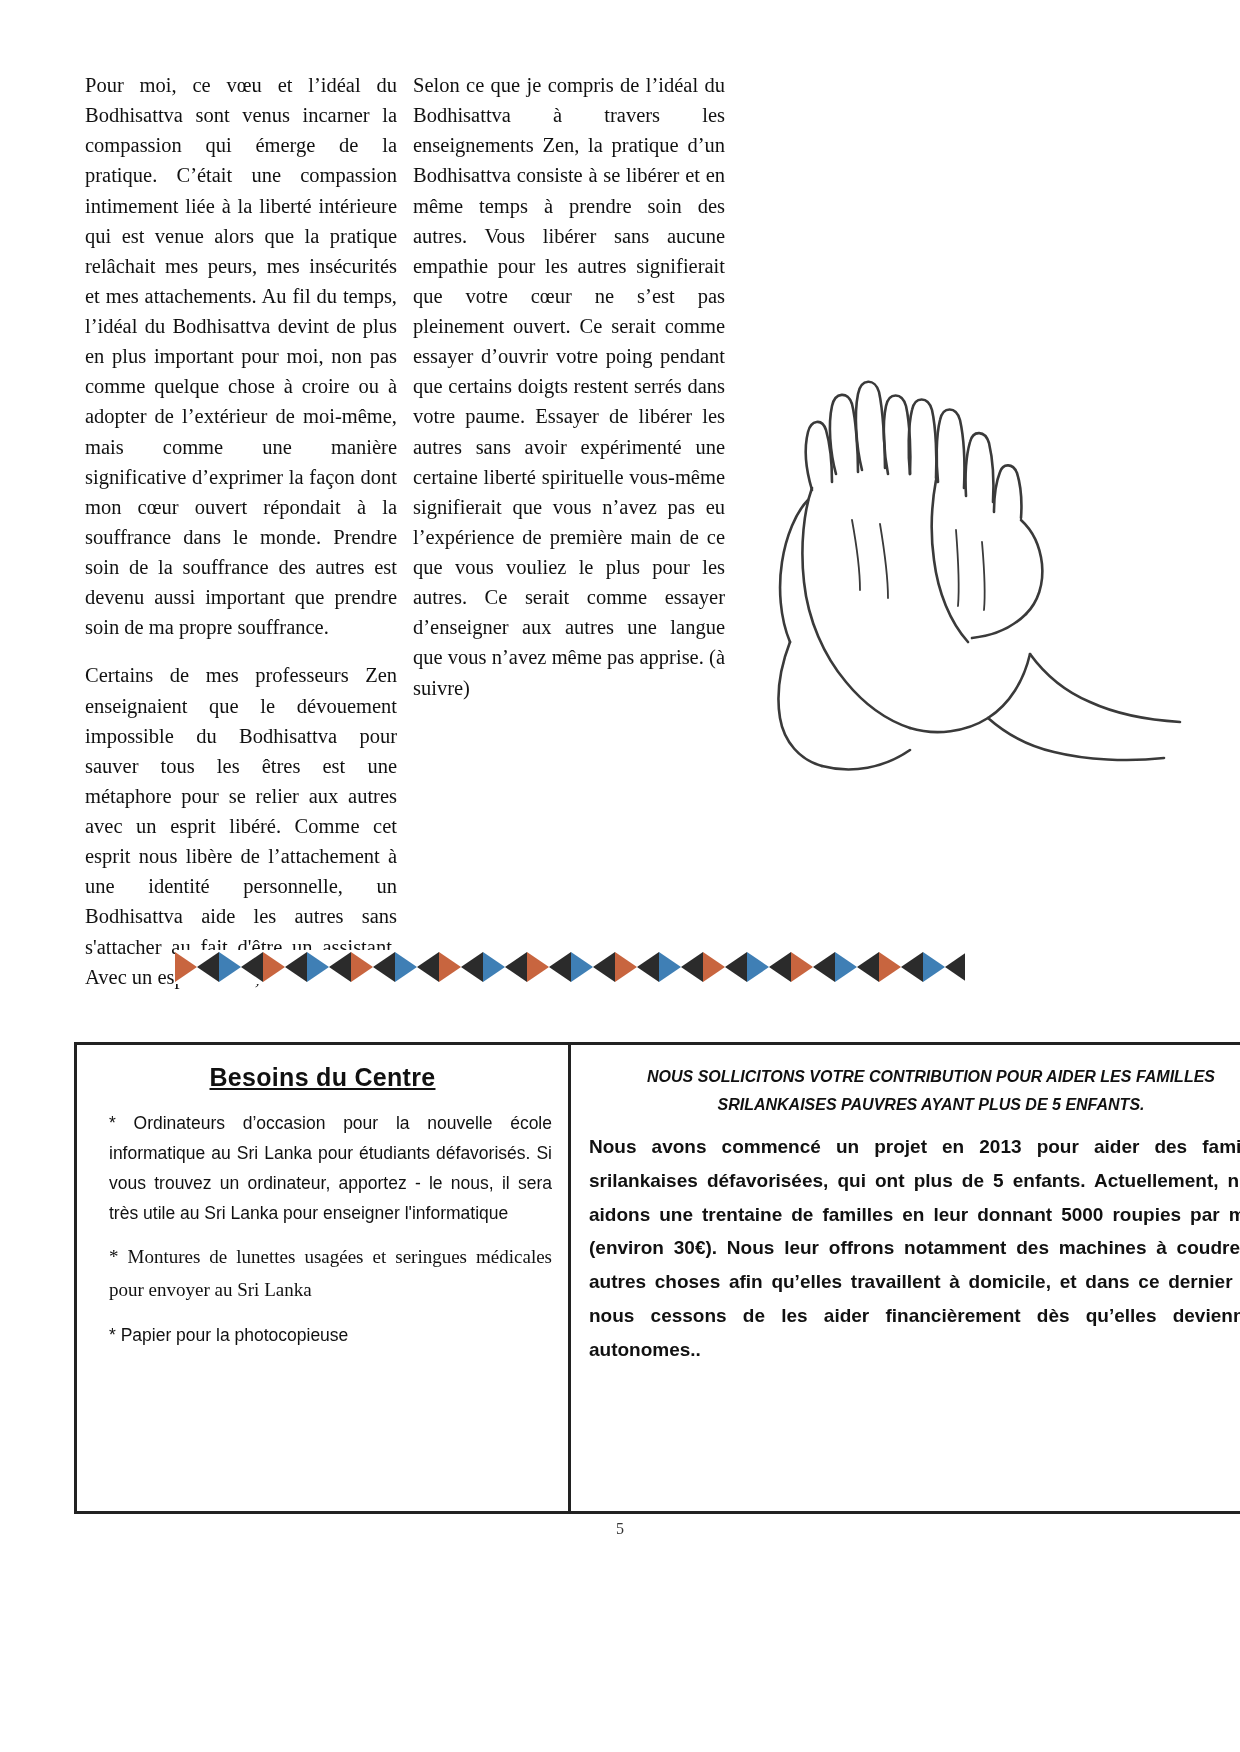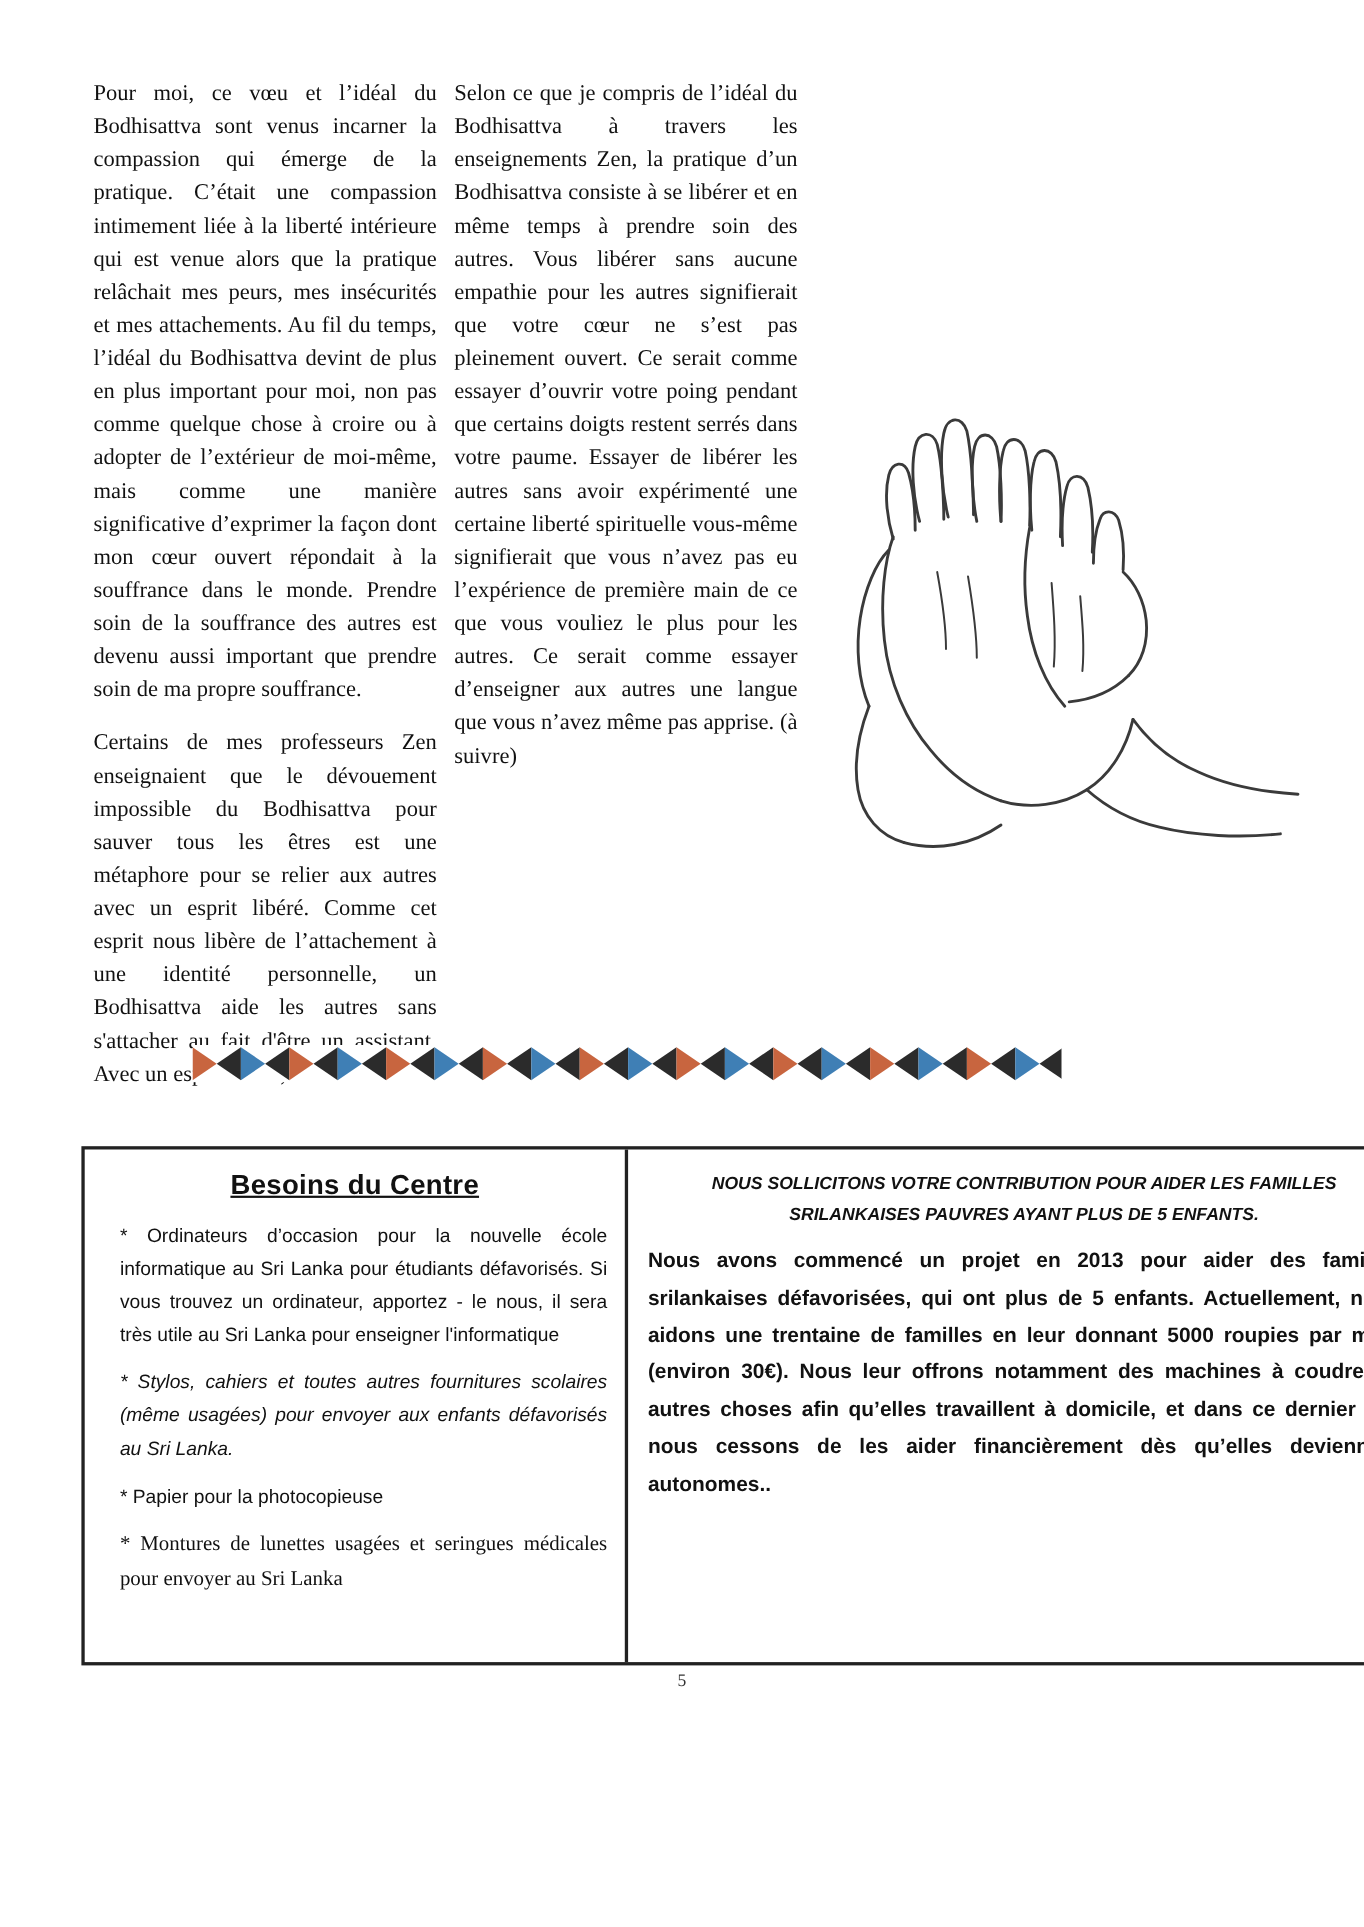--- a/index.html
+++ b/index.html
@@ -214,23 +214,22 @@
         <use href="#unit" x="704"></use>
       <polygon points="0,2 0,32 -0,17" fill="#2b2b2b"></polygon>
     </svg>
   </div>
 
   <div class="boxes">
 
     <div class="box-left">
       <div class="box-title">Besoins du Centre</div>
       <div class="need-item">* Ordinateurs d’occasion pour la nouvelle école informatique au Sri Lanka pour étudiants défavorisés. Si vous trouvez un ordinateur, apportez - le nous, il sera  très utile  au Sri Lanka pour  enseigner l'informatique</div>
-      <div class="need-item italic">* Stylos, cahiers et toutes autres  fournitures scolaires (même usagées) pour envoyer aux enfants défavorisés au Sri Lanka.</div>
+      <div class="need-item serif">* Montures de lunettes usagées et seringues médicales pour  envoyer  au Sri Lanka</div>
       <div class="need-item">* Papier pour la photocopieuse</div>
-      <div class="need-item serif">* Montures de lunettes usagées et seringues médicales pour  envoyer  au Sri Lanka</div>
     </div>
 
     <div class="box-right">
       <div class="solicit-head">NOUS SOLLICITONS VOTRE CONTRIBUTION POUR AIDER LES FAMILLES SRILANKAISES PAUVRES AYANT PLUS DE 5 ENFANTS.</div>
       <div class="solicit-body">Nous avons commencé un projet en 2013 pour aider des familles srilankaises défavorisées, qui ont plus  de 5 enfants. Actuellement, nous aidons une trentaine de familles en leur donnant 5000 roupies par mois (environ 30€). Nous leur offrons notamment des machines à coudre ou autres choses afin qu’elles travaillent à domicile, et dans ce dernier cas nous cessons de les aider financièrement dès qu’elles deviennent autonomes..</div>
     </div>
 
   </div>
 
   <div class="page-number">5</div>

